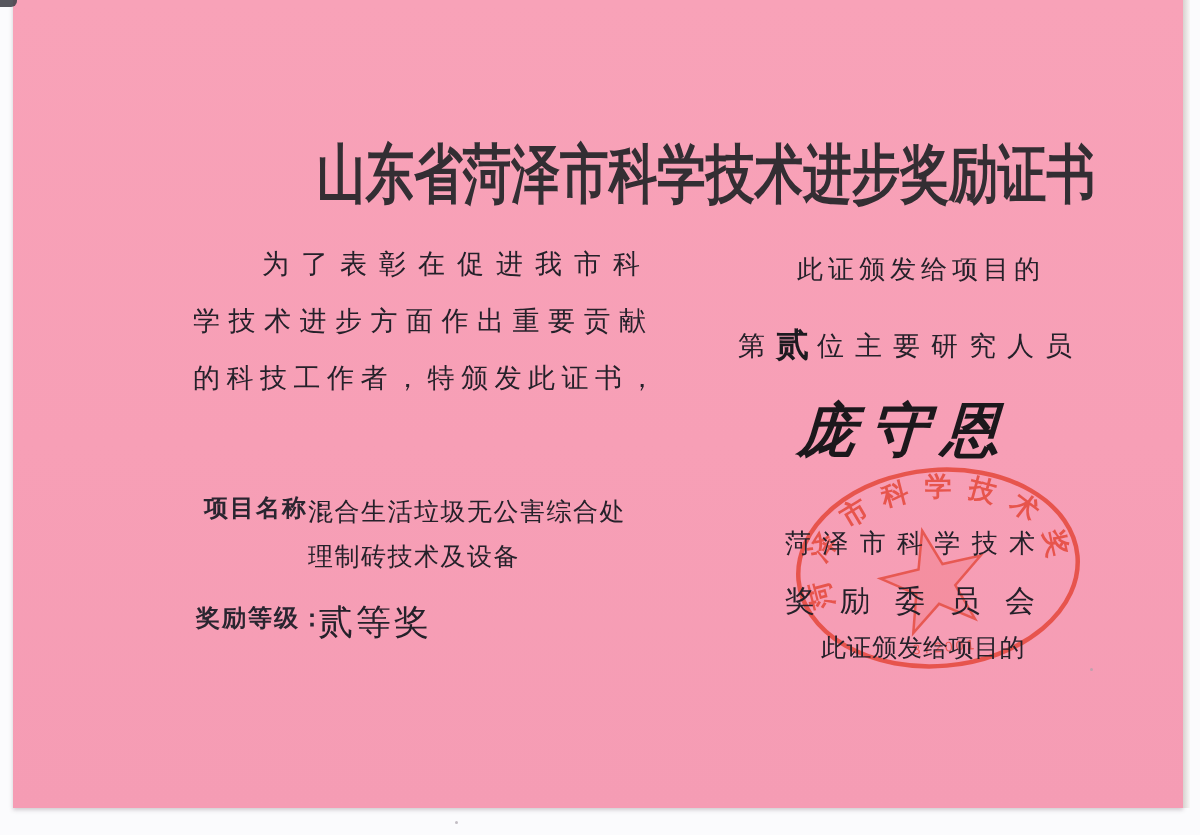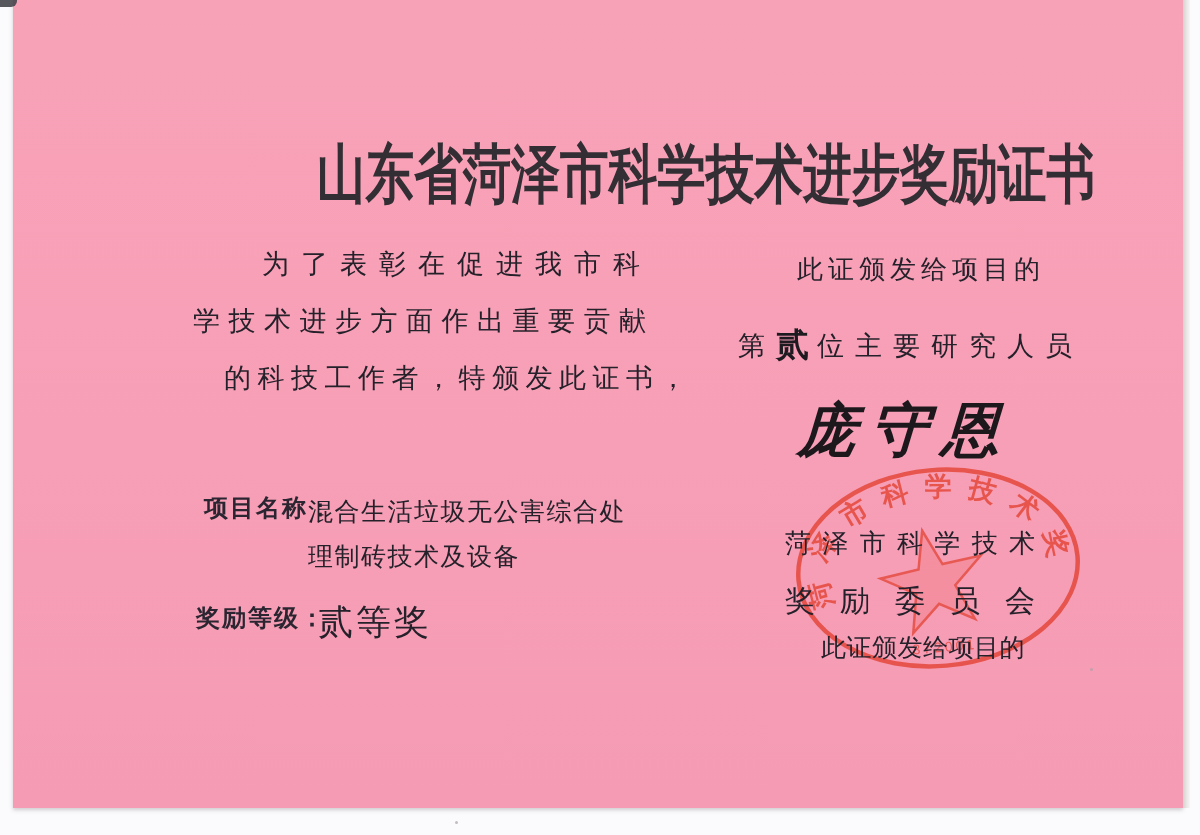--- a/index.html
+++ b/index.html
@@ -33,21 +33,21 @@
     font-weight:bold;font-size:64px;line-height:68px;
     color:#332e33;text-align:center;white-space:nowrap;
     transform:scaleX(0.76);transform-origin:50% 50%;
   }
 
   
   .intro{position:absolute;left:193px;top:236px;width:500px;color:#25212a;}
   .intro .line{font-size:27px;line-height:57px;white-space:nowrap;font-family:Liberation Serif, serif;}
   .intro .l1{padding-left:69px;letter-spacing:12px;}
   .intro .l2{letter-spacing:8.5px;}
-  .intro .l3{letter-spacing:6.5px;text-align:right;}
+  .intro .l3{letter-spacing:6.5px;}
   .intro .l4{letter-spacing:8px;}
 
   .field-label{
     position:absolute;font-family:"Liberation Sans", sans-serif;
     font-weight:bold;font-size:24px;letter-spacing:2px;color:#2a2530;white-space:nowrap;
   }
   .project-label{left:204px;top:492px;}
   .project-value{
     position:absolute;left:308px;top:489px;color:#25212a;
     font-size:25px;line-height:45px;letter-spacing:1.5px;white-space:nowrap;font-family:Liberation Serif, serif;

